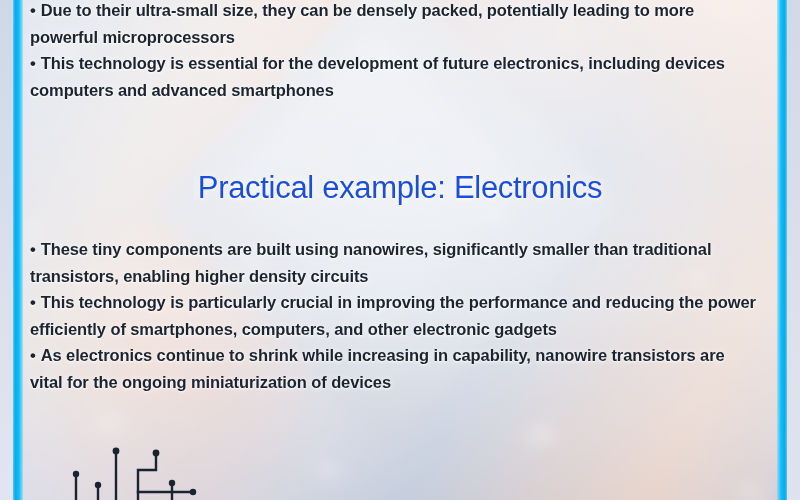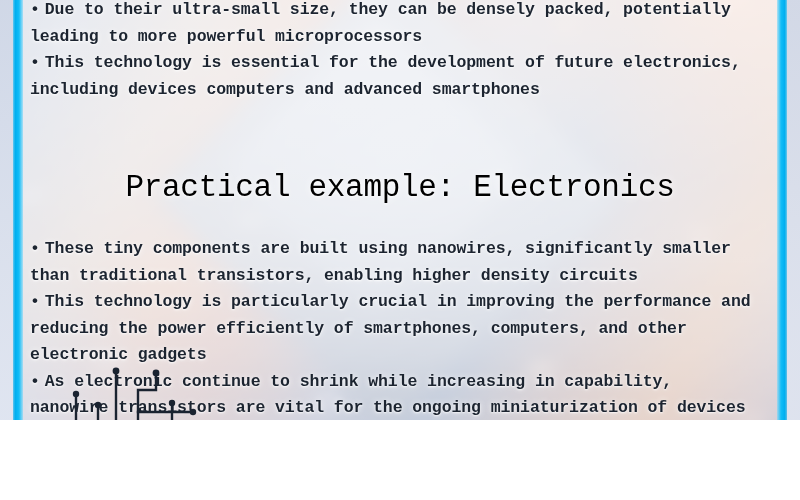--- a/index.html
+++ b/index.html
@@ -3,23 +3,23 @@
 <meta charset="utf-8">
 <style>
   html, body {
     margin: 0;
     padding: 0;
     background: #ffffff;
   }
   #slide {
     position: relative;
     width: 800px;
-    height: 420px;
+    height: 500px;
     overflow: hidden;
-    font-family: Liberation Mono, monospace;
+    font-family: Liberation Sans, sans-serif;
     background: #cfd6e6;
   }
 
   
   .photo-layer {
     position: absolute;
     inset: -40px;
     filter: blur(9px);
   }
   .photo-base {
@@ -184,21 +184,21 @@
 
   .heading {
     position: absolute;
     top: 168px;
     left: 0;
     right: 0;
     text-align: center;
     font-size: 31px;
     line-height: 40px;
     font-weight: 500;
-    color: #000000;
+    color: #1d4ed8;
     letter-spacing: -0.3px;
     text-shadow: 0 1px 3px rgba(255,255,255,0.9), 0 0 10px rgba(255,255,255,0.85);
   }
 
   .block-bottom {
     position: absolute;
     top: 236px;
     left: 0;
     right: 0;
   }
@@ -239,21 +239,21 @@
     <ul class="bullet-list block-top">
       <li class="bullet"><span class="dot">•</span><span>Due to their ultra-small size, they can be densely packed, potentially leading to more powerful microprocessors</span></li>
       <li class="bullet"><span class="dot">•</span><span>This technology is essential for the development of future electronics, including devices computers and advanced smartphones</span></li>
     </ul>
 
     <div class="heading">Practical example: Electronics</div>
 
     <ul class="bullet-list block-bottom">
       <li class="bullet"><span class="dot">•</span><span>These tiny components are built using nanowires, significantly smaller than traditional transistors, enabling higher density circuits</span></li>
       <li class="bullet"><span class="dot">•</span><span>This technology is particularly crucial in improving the performance and reducing the power efficiently of smartphones, computers, and other electronic gadgets</span></li>
-      <li class="bullet"><span class="dot">•</span><span>As electronic continue to shrink while increasing in capability, nanowire transistors are vital for the ongoing miniaturization of devices</span></li>
+      <li class="bullet"><span class="dot">•</span><span>As electronics continue to shrink while increasing in capability, nanowire transistors are vital for the ongoing miniaturization of devices</span></li>
     </ul>
 
   </div>
 
   <svg class="circuit" viewBox="0 0 220 60">
     <g stroke="#1a2330" stroke-width="2.4" fill="none" stroke-linecap="square">
       <path d="M16 60 L16 36"></path>
       <path d="M38 60 L38 46"></path>
       <path d="M56 60 L56 12"></path>
       <path d="M78 60 L78 30 L96 30 L96 14"></path>

